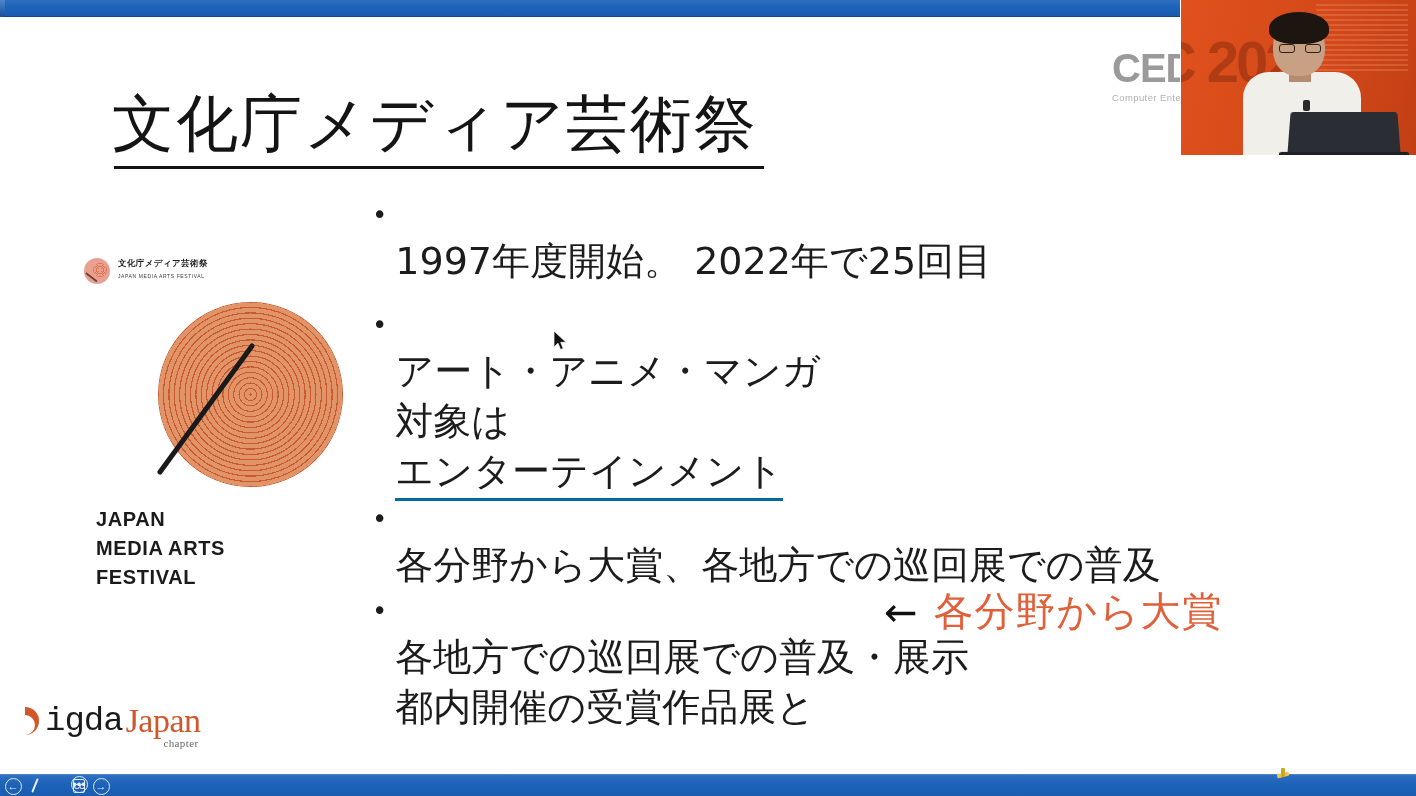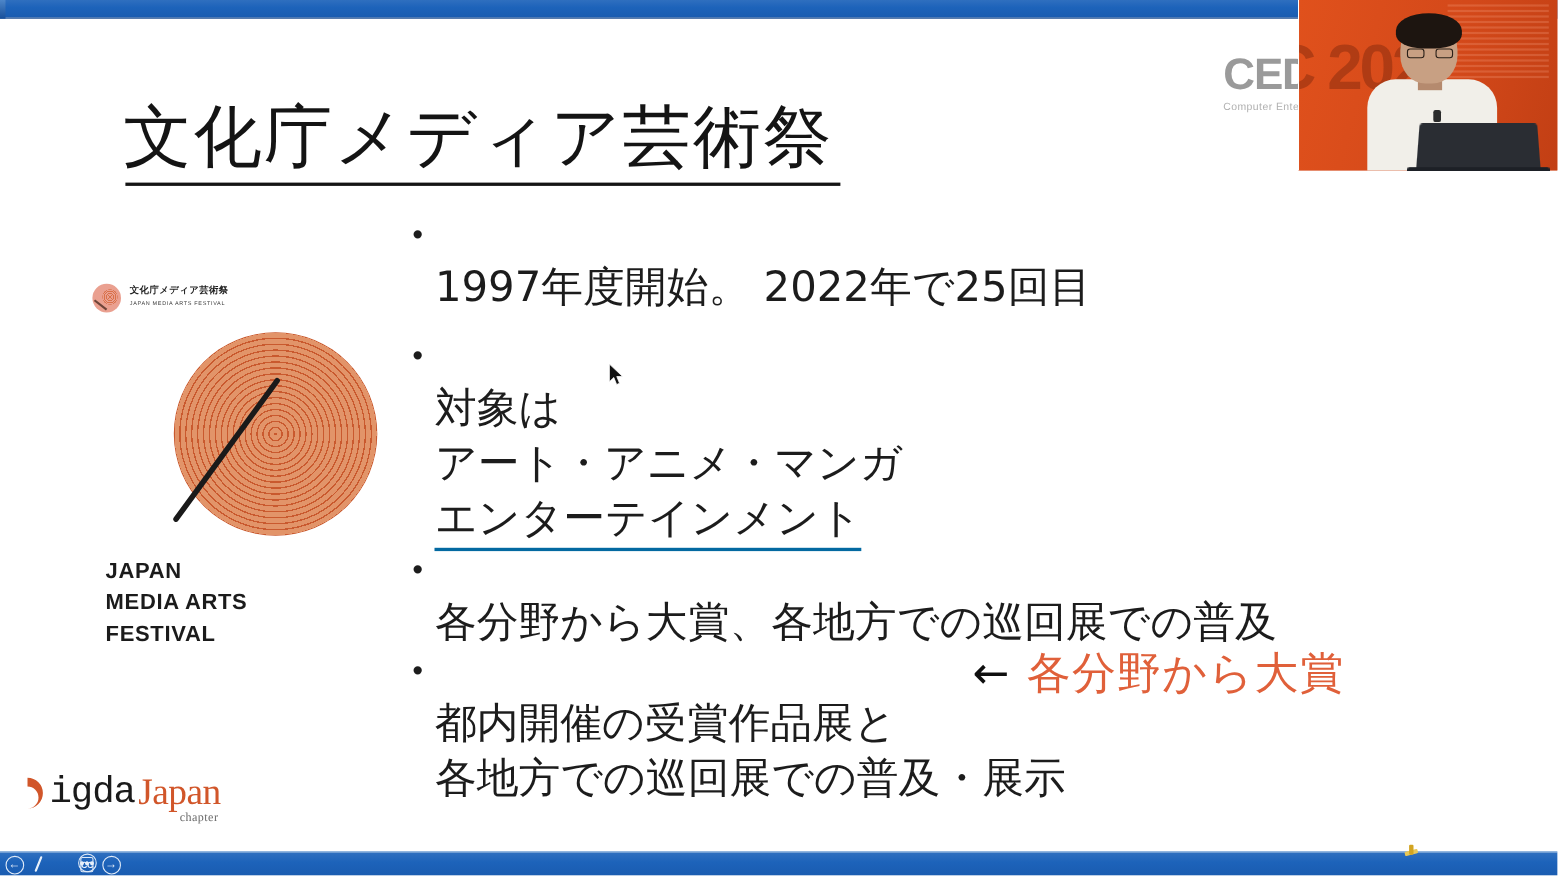--- a/index.html
+++ b/index.html
@@ -197,38 +197,38 @@
       <div id="b1" class="bullet">
         <span class="dot">•</span>
         <span class="body">
           <span class="b-line">1997年度開始。 2022年で25回目</span>
         </span>
       </div>
 
       <div id="b2" class="bullet">
         <span class="dot">•</span>
         <span class="body">
+          <div class="b-line">アート・アニメ・マンガ</div>
           <div class="b-line">対象は</div>
-          <div class="b-line">アート・アニメ・マンガ</div>
           <div><span class="b-line underlined">エンターテインメント</span></div>
         </span>
       </div>
 
       <div id="b3" class="bullet">
         <span class="dot">•</span>
         <span class="body">
           <span class="b-line">各分野から大賞、各地方での巡回展での普及</span>
         </span>
       </div>
 
       <div id="b4" class="bullet">
         <span class="dot">•</span>
         <span class="body">
+          <div class="b-line">各地方での巡回展での普及・展示</div>
           <div class="b-line">都内開催の受賞作品展と</div>
-          <div class="b-line">各地方での巡回展での普及・展示</div>
         </span>
       </div>
 
       <div class="annot-row">
         <span class="annot-arrow">←</span>
         <span class="annot-text">各分野から大賞</span>
       </div>
     </div>
 
     <div id="igda">

